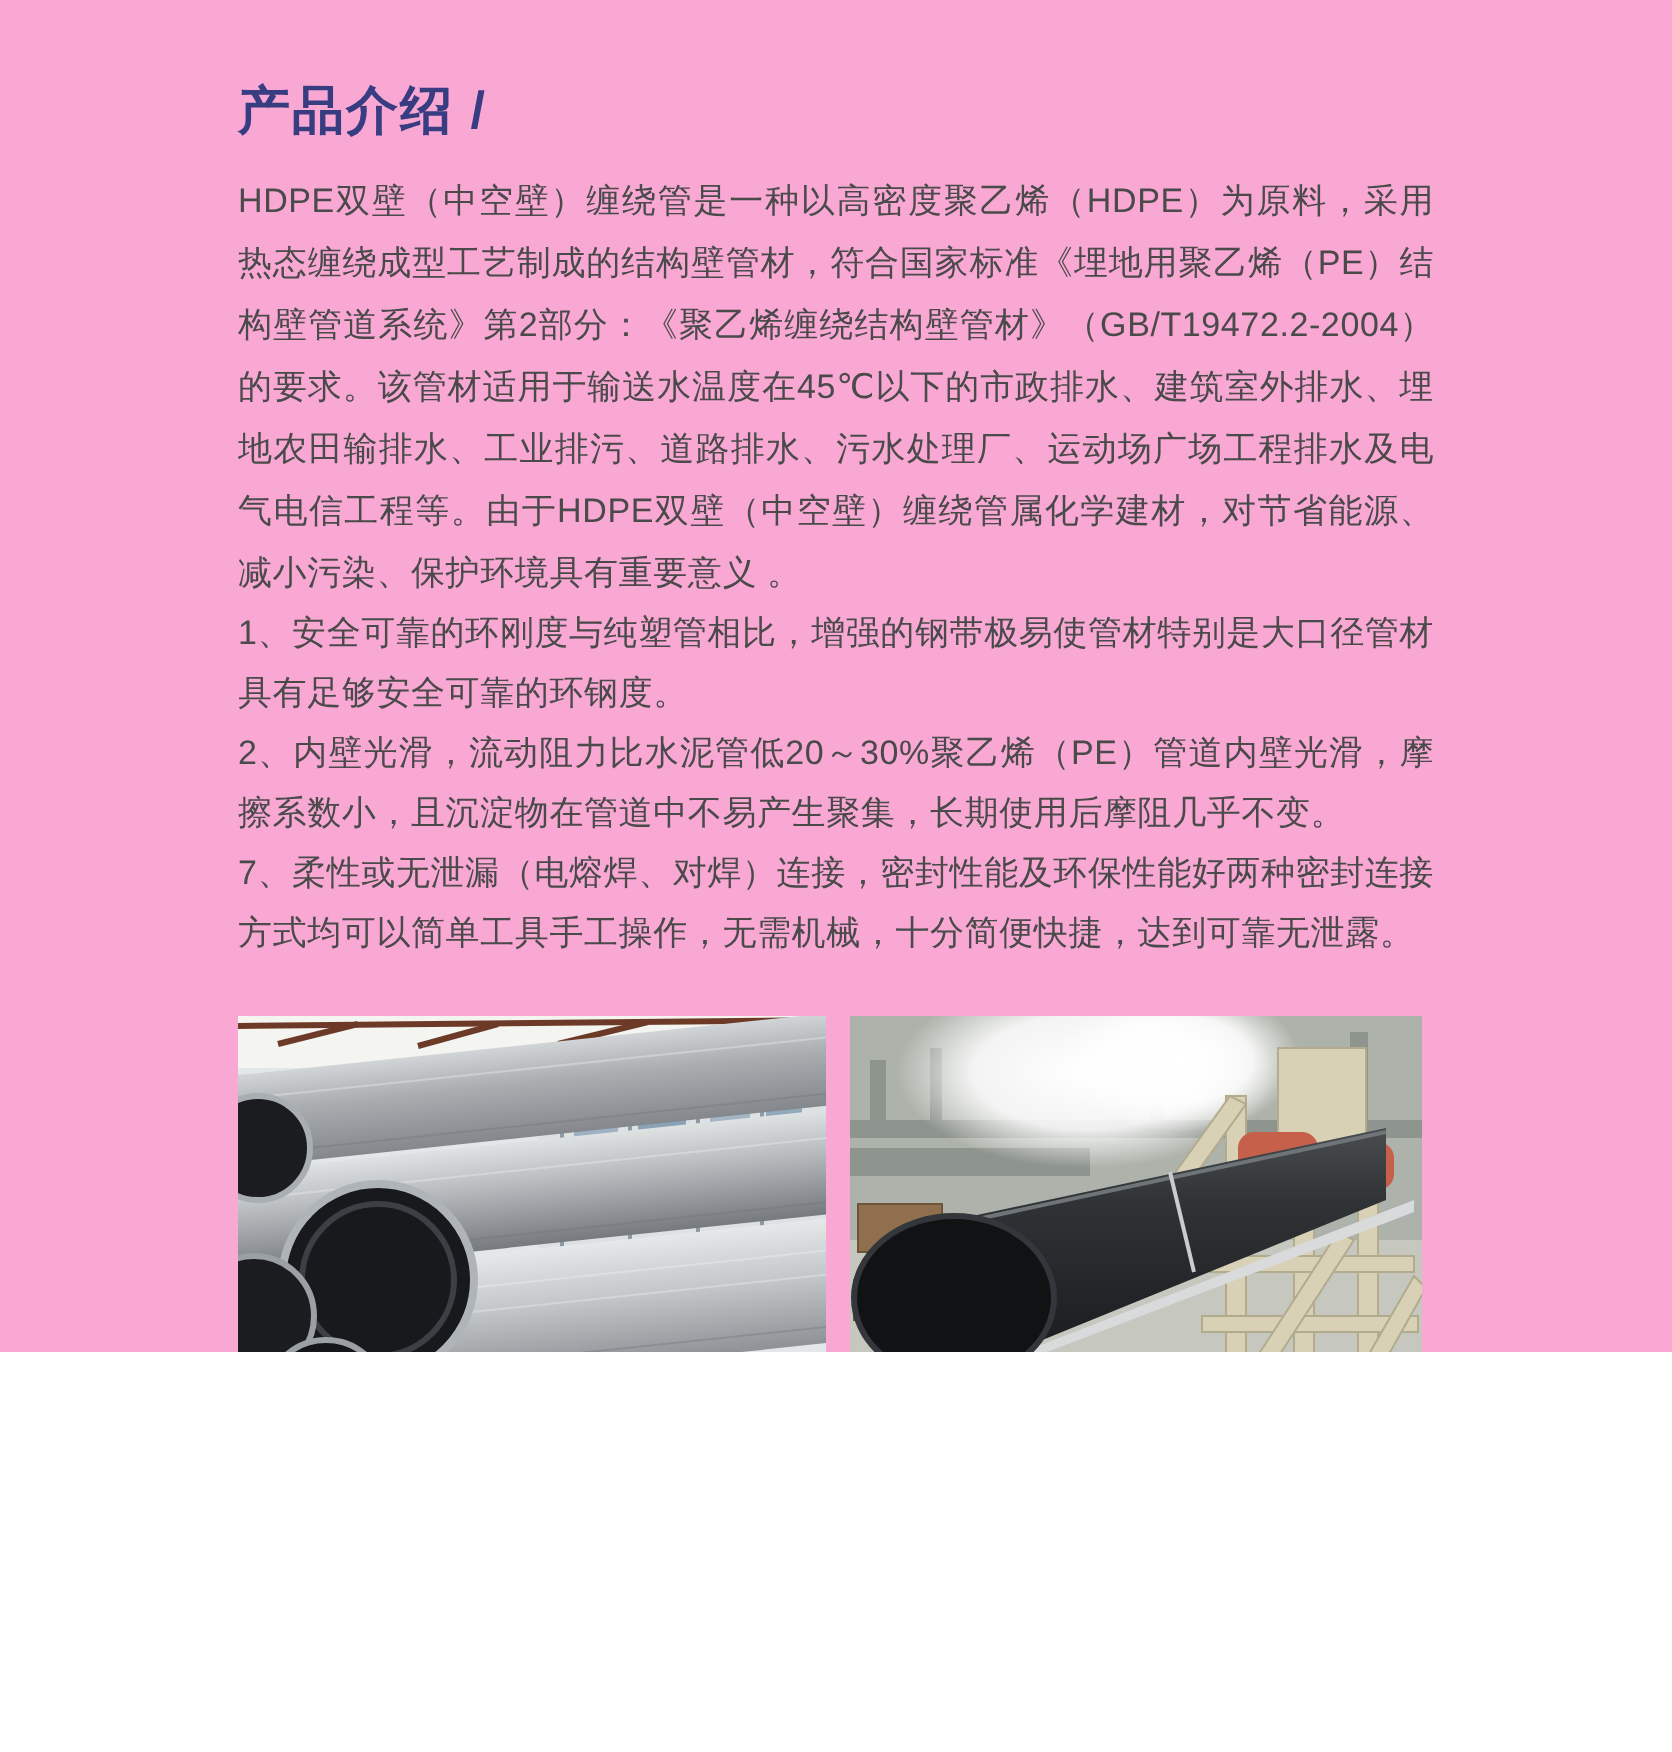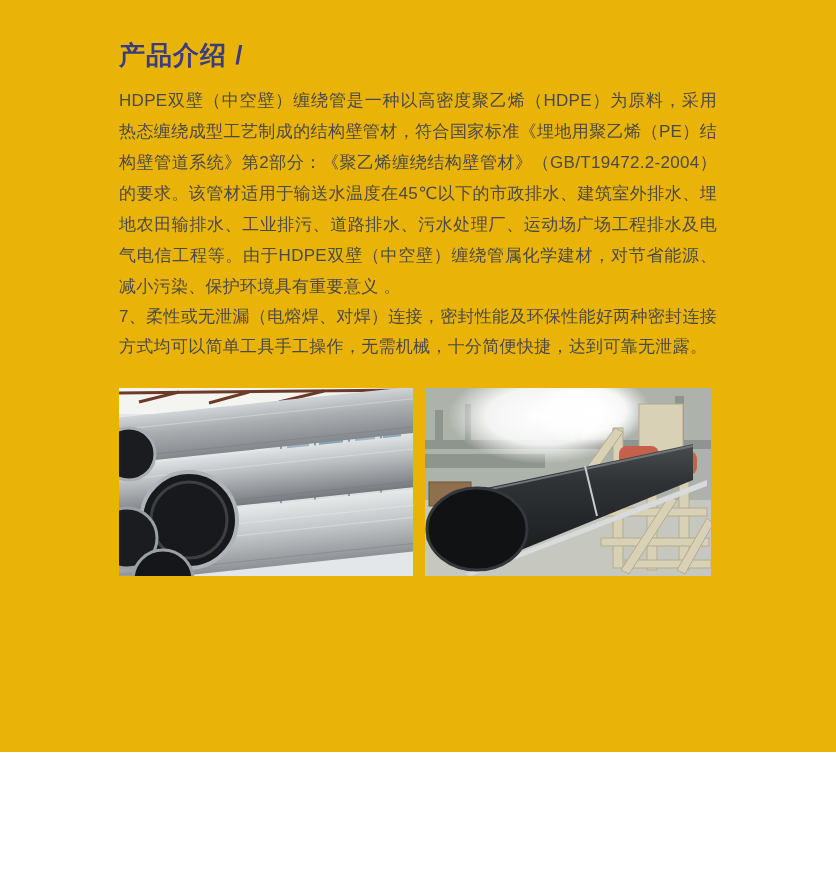--- a/index.html
+++ b/index.html
@@ -1,21 +1,21 @@
 <!DOCTYPE html>
 <html lang="zh"><head>
 <meta charset="utf-8">
 <style>
   * { margin: 0; padding: 0; box-sizing: border-box; }
   html, body { background: #ffffff; }
   .page {
     position: relative;
     width: 836px;
-    height: 752px;
-    background: #eab308;
+    height: 676px;
+    background: #f9a8d4;
     overflow: hidden;
     font-family: "Liberation Sans", "DejaVu Sans", sans-serif;
   }
   .content {
     width: 598px;
     margin: 0 auto;
     padding-top: 40px;
   }
   .sec-title {
     font-size: 26px;
@@ -59,20 +59,22 @@
 <div class="page">
   <div class="content">
 
     <section>
       <h2 class="sec-title"><span>产品介绍</span> <span class="slash">/</span></h2>
       <p class="body-text intro-body">HDPE双壁（中空壁）缠绕管是一种以高密度聚乙烯（HDPE）为原料，采用热态缠绕成型工艺制成的结构壁管材，符合国家标准《埋地用聚乙烯（PE）结构壁管道系统》第2部分：《聚乙烯缠绕结构壁管材》（GB/T19472.2-2004）的要求。该管材适用于输送水温度在45℃以下的市政排水、建筑室外排水、埋地农田输排水、工业排污、道路排水、污水处理厂、运动场广场工程排水及电气电信工程等。由于HDPE双壁（中空壁）缠绕管属化学建材，对节省能源、减小污染、保护环境具有重要意义 。</p>
     </section>
 
     <section>
       <div class="features-list">
+        <p class="feature-item">1、安全可靠的环刚度与纯塑管相比，增强的钢带极易使管材特别是大口径管材具有足够安全可靠的环钢度。</p>
+        <p class="feature-item">2、内壁光滑，流动阻力比水泥管低20～30%聚乙烯（PE）管道内壁光滑，摩擦系数小，且沉淀物在管道中不易产生聚集，长期使用后摩阻几乎不变。</p>
         <p class="feature-item">7、柔性或无泄漏（电熔焊、对焊）连接，密封性能及环保性能好两种密封连接方式均可以简单工具手工操作，无需机械，十分简便快捷，达到可靠无泄露。</p>
       </div>
     </section>
 
     <div class="gallery">
 
       <figure aria-label="仓库中堆放的灰色HDPE缠绕管">
         <svg width="294" height="188" viewBox="0 0 294 188">
           <defs>
             <linearGradient id="pipeGradA" x1="0" y1="0" x2="0" y2="1">

